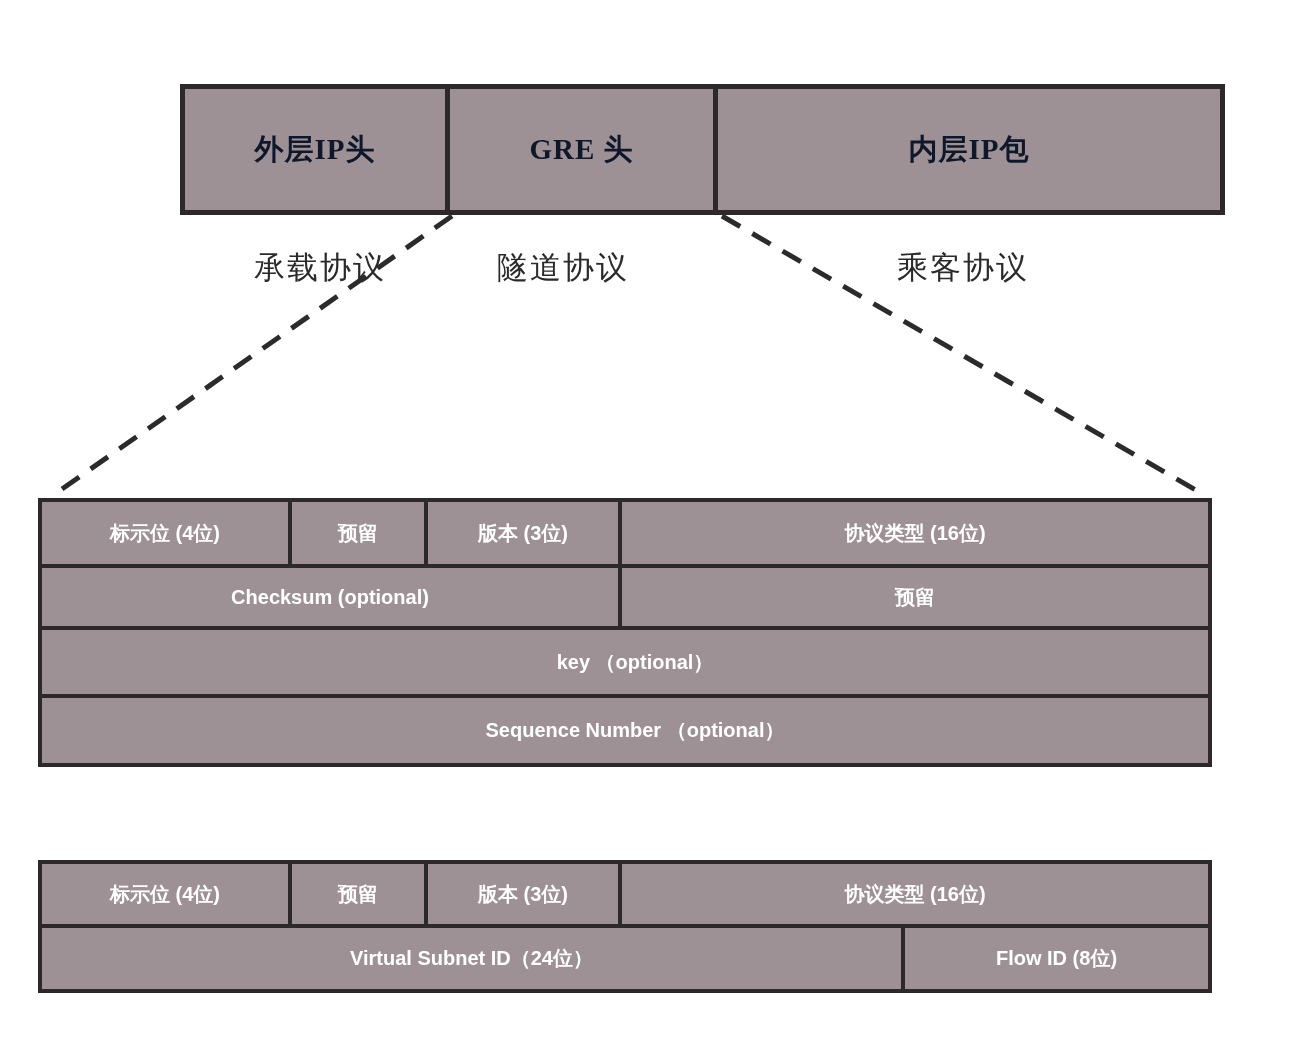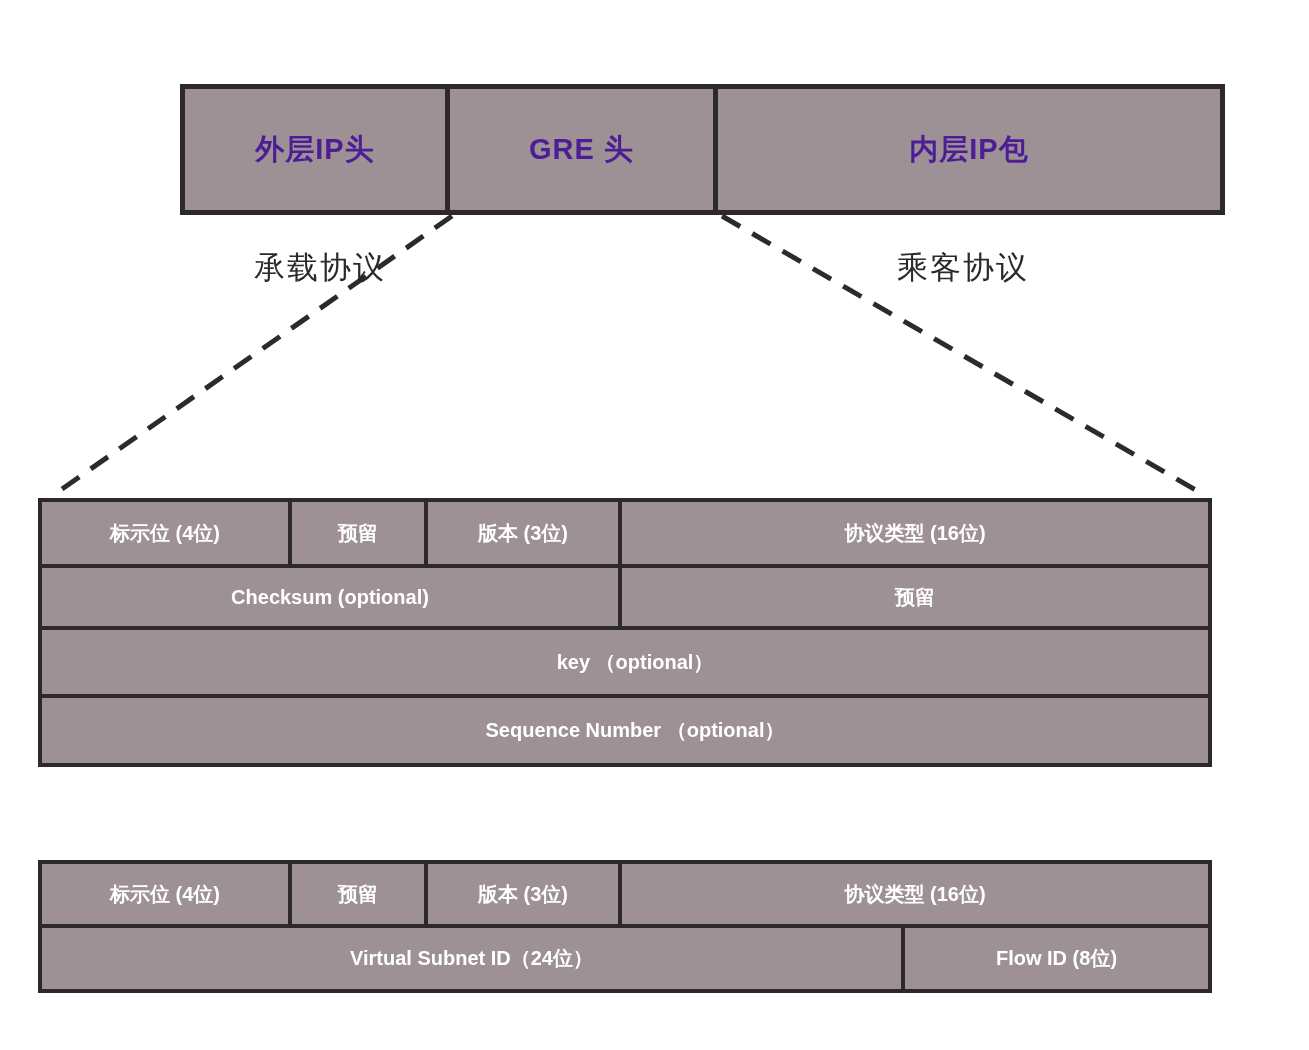--- a/index.html
+++ b/index.html
@@ -23,24 +23,25 @@
     display: flex;
   }
   .top-box {
     box-sizing: border-box;
     height: 131px;
     background: #9e9196;
     border: 5px solid #2d292b;
     display: flex;
     align-items: center;
     justify-content: center;
-    color: #4c1d95;
+    color: #0f172a;
     font-size: 29px;
     font-weight: 600;
     letter-spacing: 1px;
+    font-family: Liberation Serif, serif;
   }
   .top-box + .top-box { margin-left: -5px; }
   .tb1 { width: 270px; }
   .tb2 { width: 273px; }
   .tb3 { width: 512px; }
 
   
   .proto-label {
     position: absolute;
     top: 247px;
@@ -125,20 +126,21 @@
     </div>
     <div class="top-box tb2">
       <span>GRE 头</span>
     </div>
     <div class="top-box tb3">
       <span>内层IP包</span>
     </div>
   </div>
 
   <div class="proto-label pl1">承载协议</div>
+  <div class="proto-label pl2">隧道协议</div>
   <div class="proto-label pl3">乘客协议</div>
 
   <div class="field-table gre-table">
     <div class="frow">
       <div class="fcell h70 w-flag">标示位 (4位)</div>
       <div class="fcell h70 w-resv">预留</div>
       <div class="fcell h70 w-ver">版本 (3位)</div>
       <div class="fcell h70 w-ptype">协议类型 (16位)</div>
     </div>
     <div class="frow">

